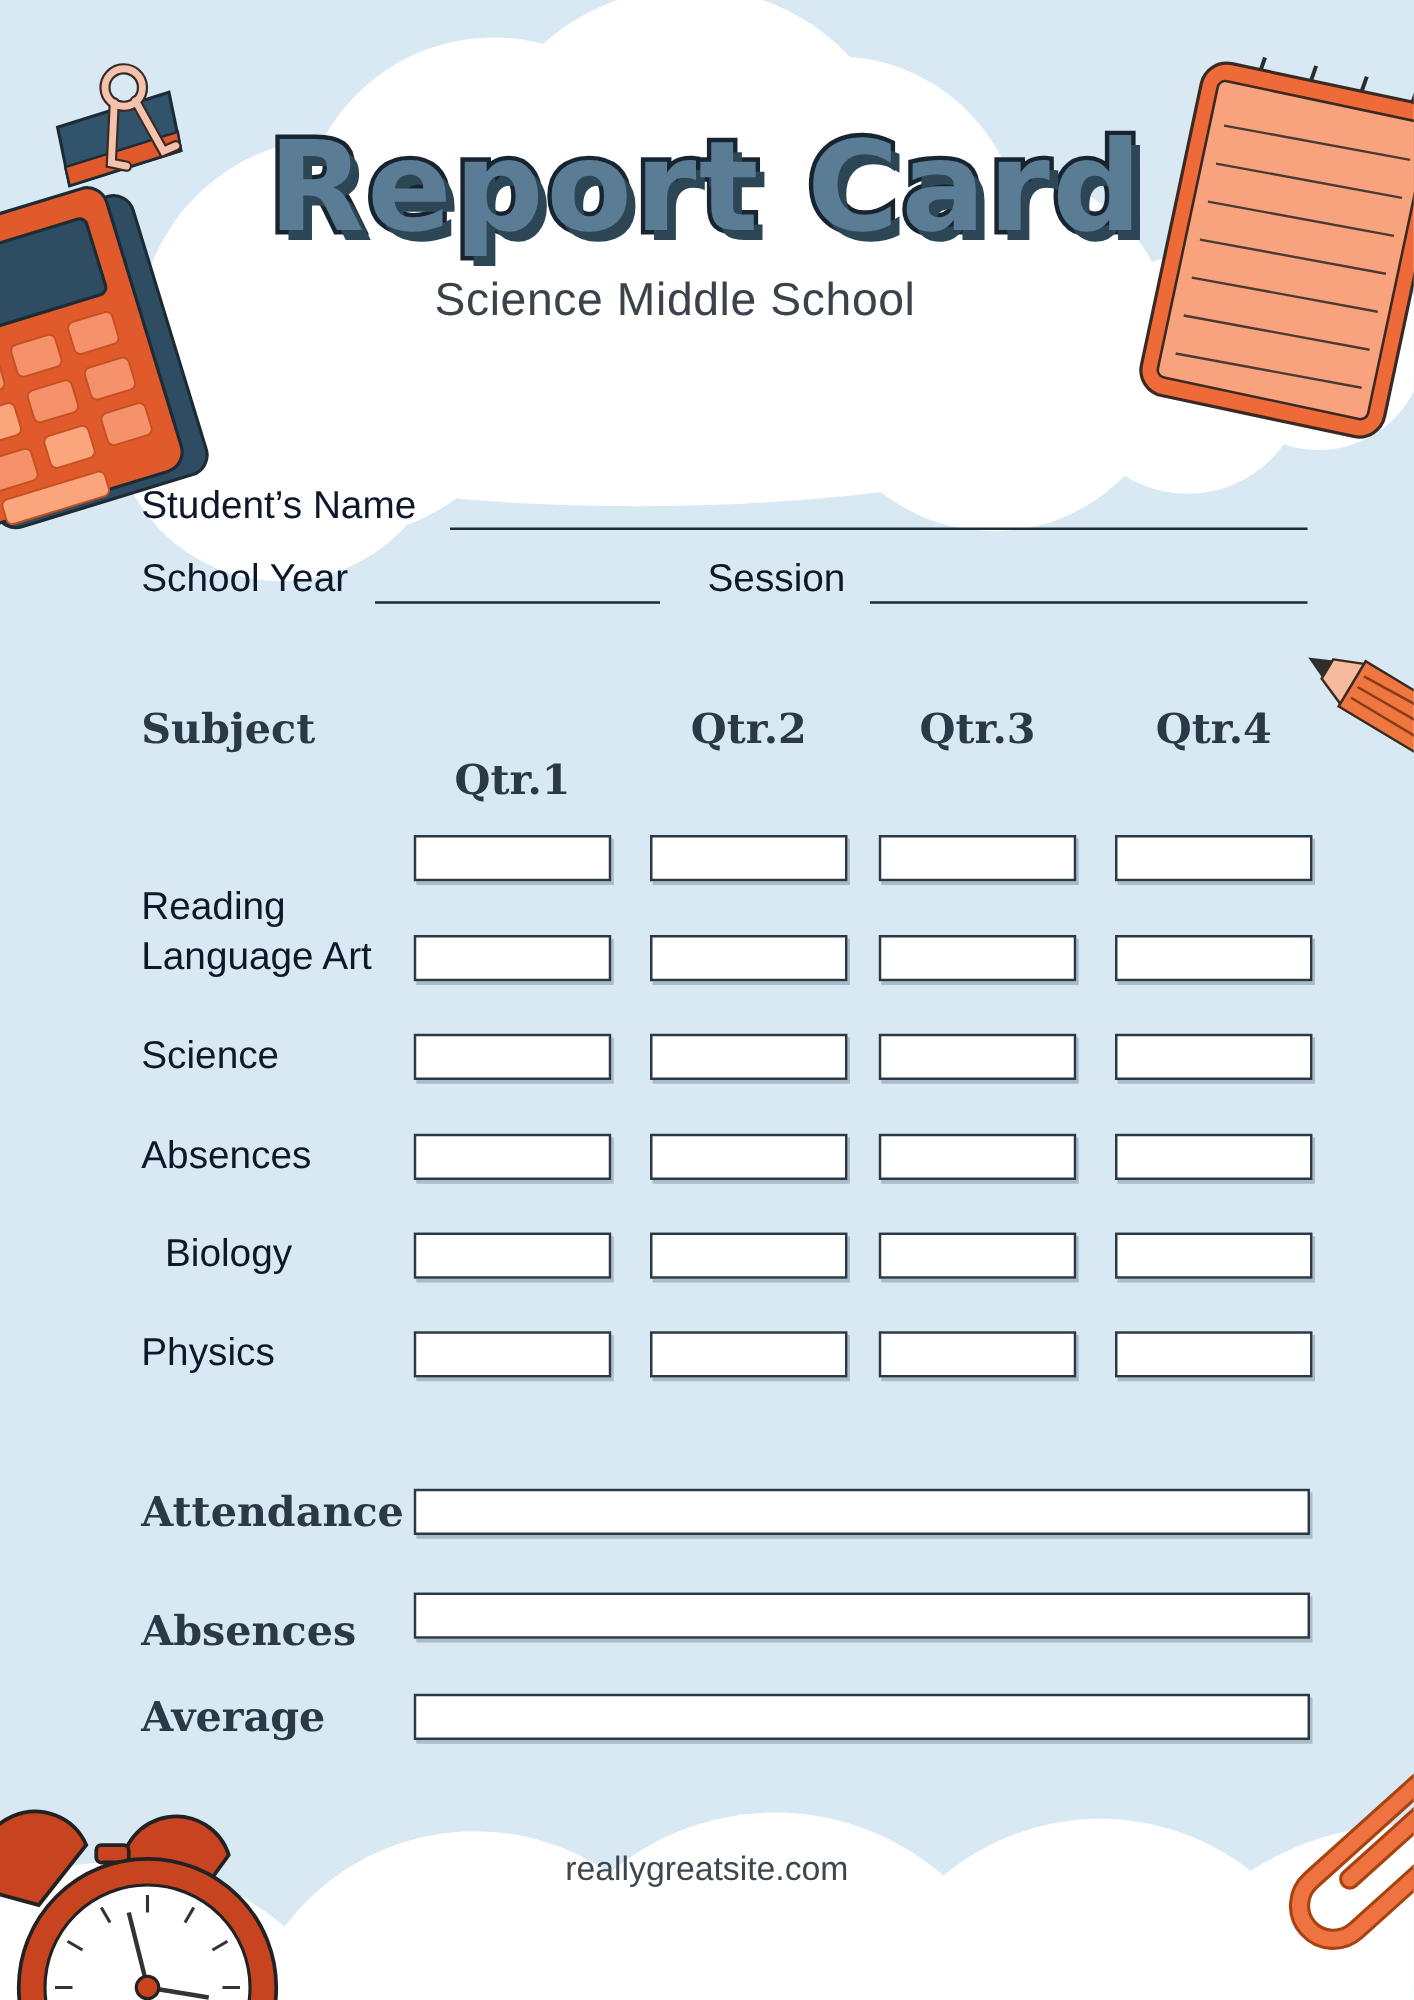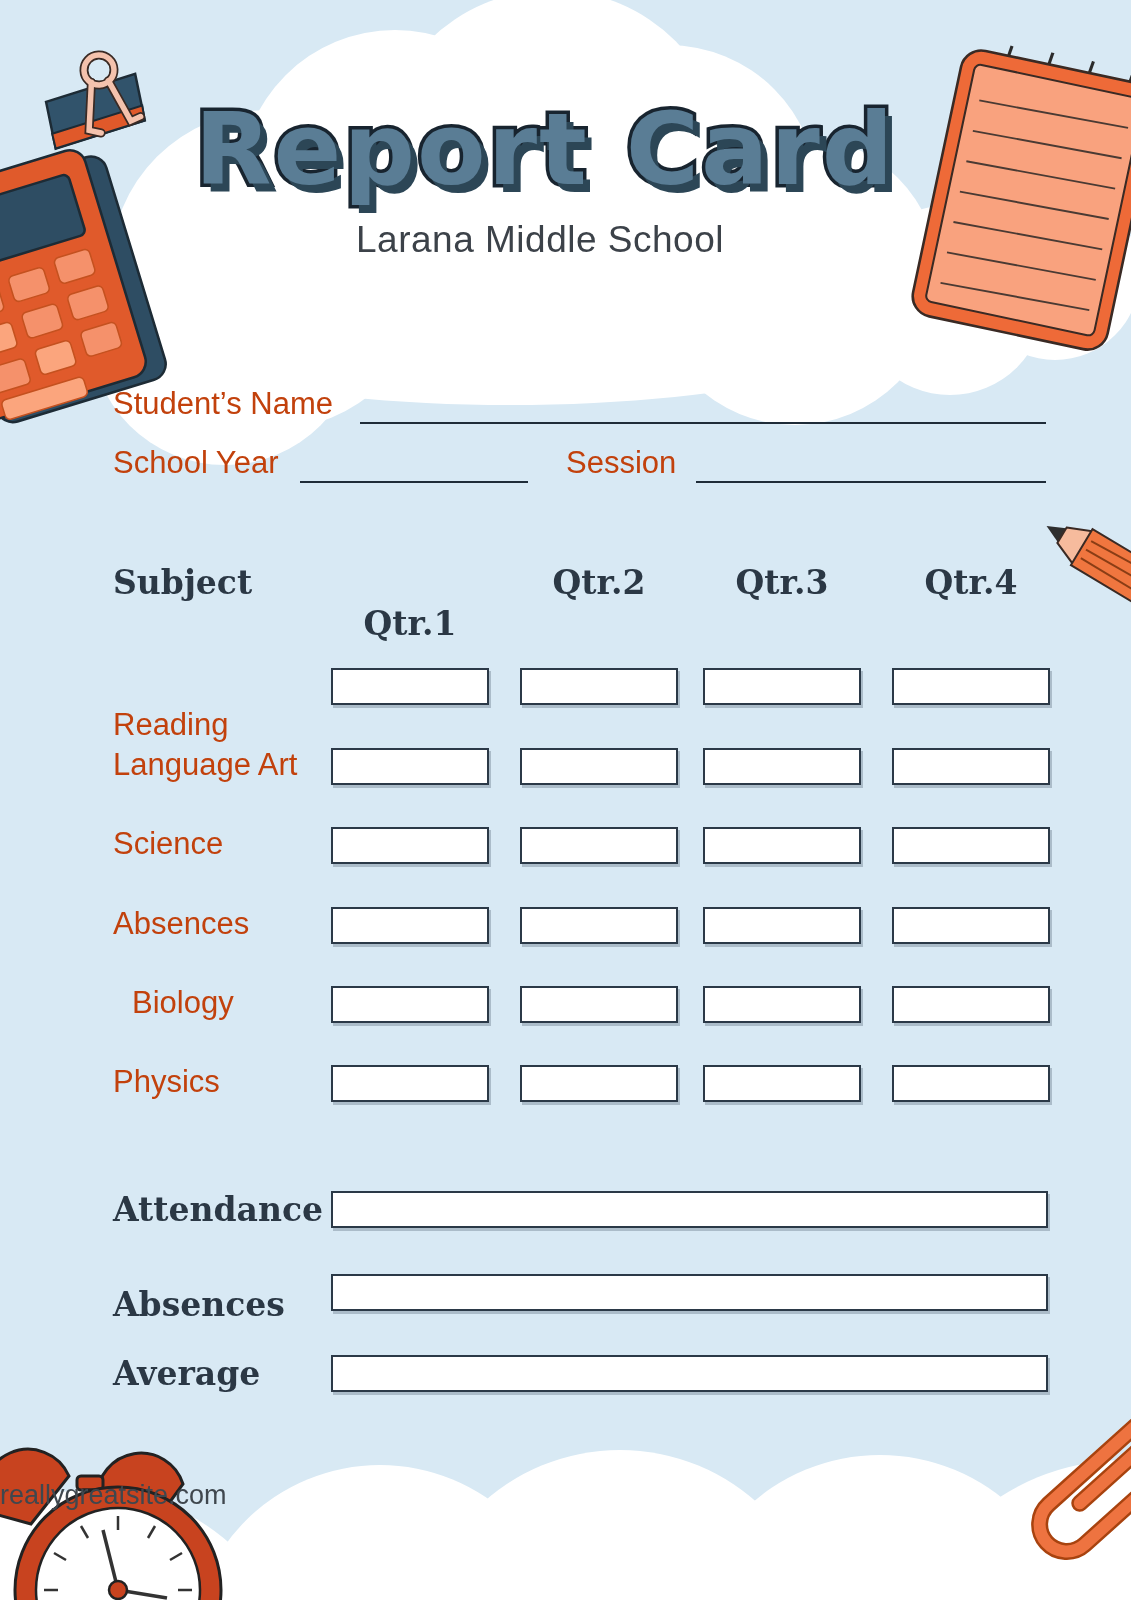--- a/index.html
+++ b/index.html
@@ -6,36 +6,36 @@
   body{width:1131px;height:1600px;position:relative;overflow:hidden;
        background:#d8e9f4;font-family:"Liberation Sans",sans-serif;}
   .cloud{position:absolute;background:#ffffff;border-radius:50%;z-index:1;}
   .deco{position:absolute;z-index:2;}
   .content{position:absolute;z-index:3;}
 
   .title{left:0;width:1090px;top:100px;text-align:center;
          font-family:"DejaVu Sans","Liberation Sans",sans-serif;
          font-weight:800;font-size:100px;line-height:1;letter-spacing:2px;
          color:#5a7d95;-webkit-text-stroke:7px #18242f;paint-order:stroke fill;
-         text-shadow:7px 8px 0 #2c4656;}
+         text-shadow:7px 8px 0 #2c4656;padding-left:20px;}
   .subtitle{left:0;width:1080px;top:219px;text-align:center;
             font-size:37px;color:#3c4249;letter-spacing:.5px;}
 
-  .lbl{font-size:31px;color:#c2410c;white-space:nowrap;}
+  .lbl{font-size:31px;color:#0f172a;white-space:nowrap;}
   .slab{font-family:"DejaVu Serif","Liberation Serif",serif;font-weight:700;
         font-size:33px;color:#2b3845;white-space:nowrap;}
   .uline{border-bottom:2px solid #1f2c38;height:0;}
 
   .box{width:154px;height:33px;background:#ffffff;border:2px solid #2b3947;
        box-shadow:2px 3px 0 rgba(90,105,120,.35);}
   .longbox{width:713px;height:33px;background:#ffffff;border:2px solid #2b3947;
        box-shadow:2px 3px 0 rgba(90,105,120,.35);}
 
   .qhdr{width:160px;text-align:center;}
-  .footer{left:0;width:1131px;top:1480px;text-align:left;
+  .footer{left:0;width:1131px;top:1480px;text-align:center;
           font-size:27px;color:#3f474e;}
 </style>
 </head>
 <body>
 
 <div>
   <div class="cloud" style="left:110px;top:110px;width:320px;height:320px;"></div>
   <div class="cloud" style="left:90px;top:195px;width:270px;height:270px;"></div>
   <div class="cloud" style="left:240px;top:30px;width:310px;height:310px;"></div>
   <div class="cloud" style="left:377px;top:-10px;width:350px;height:350px;"></div>
@@ -141,21 +141,21 @@
 </svg>
 
 <svg class="deco" style="left:1002px;top:1408px;width:200px;height:180px;transform:rotate(-42deg);" viewBox="0 0 200 110">
   <g fill="none" stroke-linecap="round">
     <path d="M 196 24 L 56 24 A 27 27 0 0 0 56 78 L 158 78 A 17 17 0 0 0 158 44 L 80 44" stroke="#a8430f" stroke-width="17"></path>
     <path d="M 196 24 L 56 24 A 27 27 0 0 0 56 78 L 158 78 A 17 17 0 0 0 158 44 L 80 44" stroke="#ee7340" stroke-width="12"></path>
   </g>
 </svg>
 
 <div class="content title">Report Card</div>
-<div class="content subtitle">Larana Middle School</div>
+<div class="content subtitle">Science Middle School</div>
 
 <div class="content lbl" style="left:113px;top:386px;">Student’s Name</div>
 <div class="content uline" style="left:360px;top:422px;width:686px;"></div>
 
 <div class="content lbl" style="left:113px;top:445px;">School Year</div>
 <div class="content uline" style="left:300px;top:481px;width:228px;"></div>
 <div class="content lbl" style="left:566px;top:445px;">Session</div>
 <div class="content uline" style="left:696px;top:481px;width:350px;"></div>
 
 <div class="content slab" style="left:113px;top:563px;">Subject</div>

